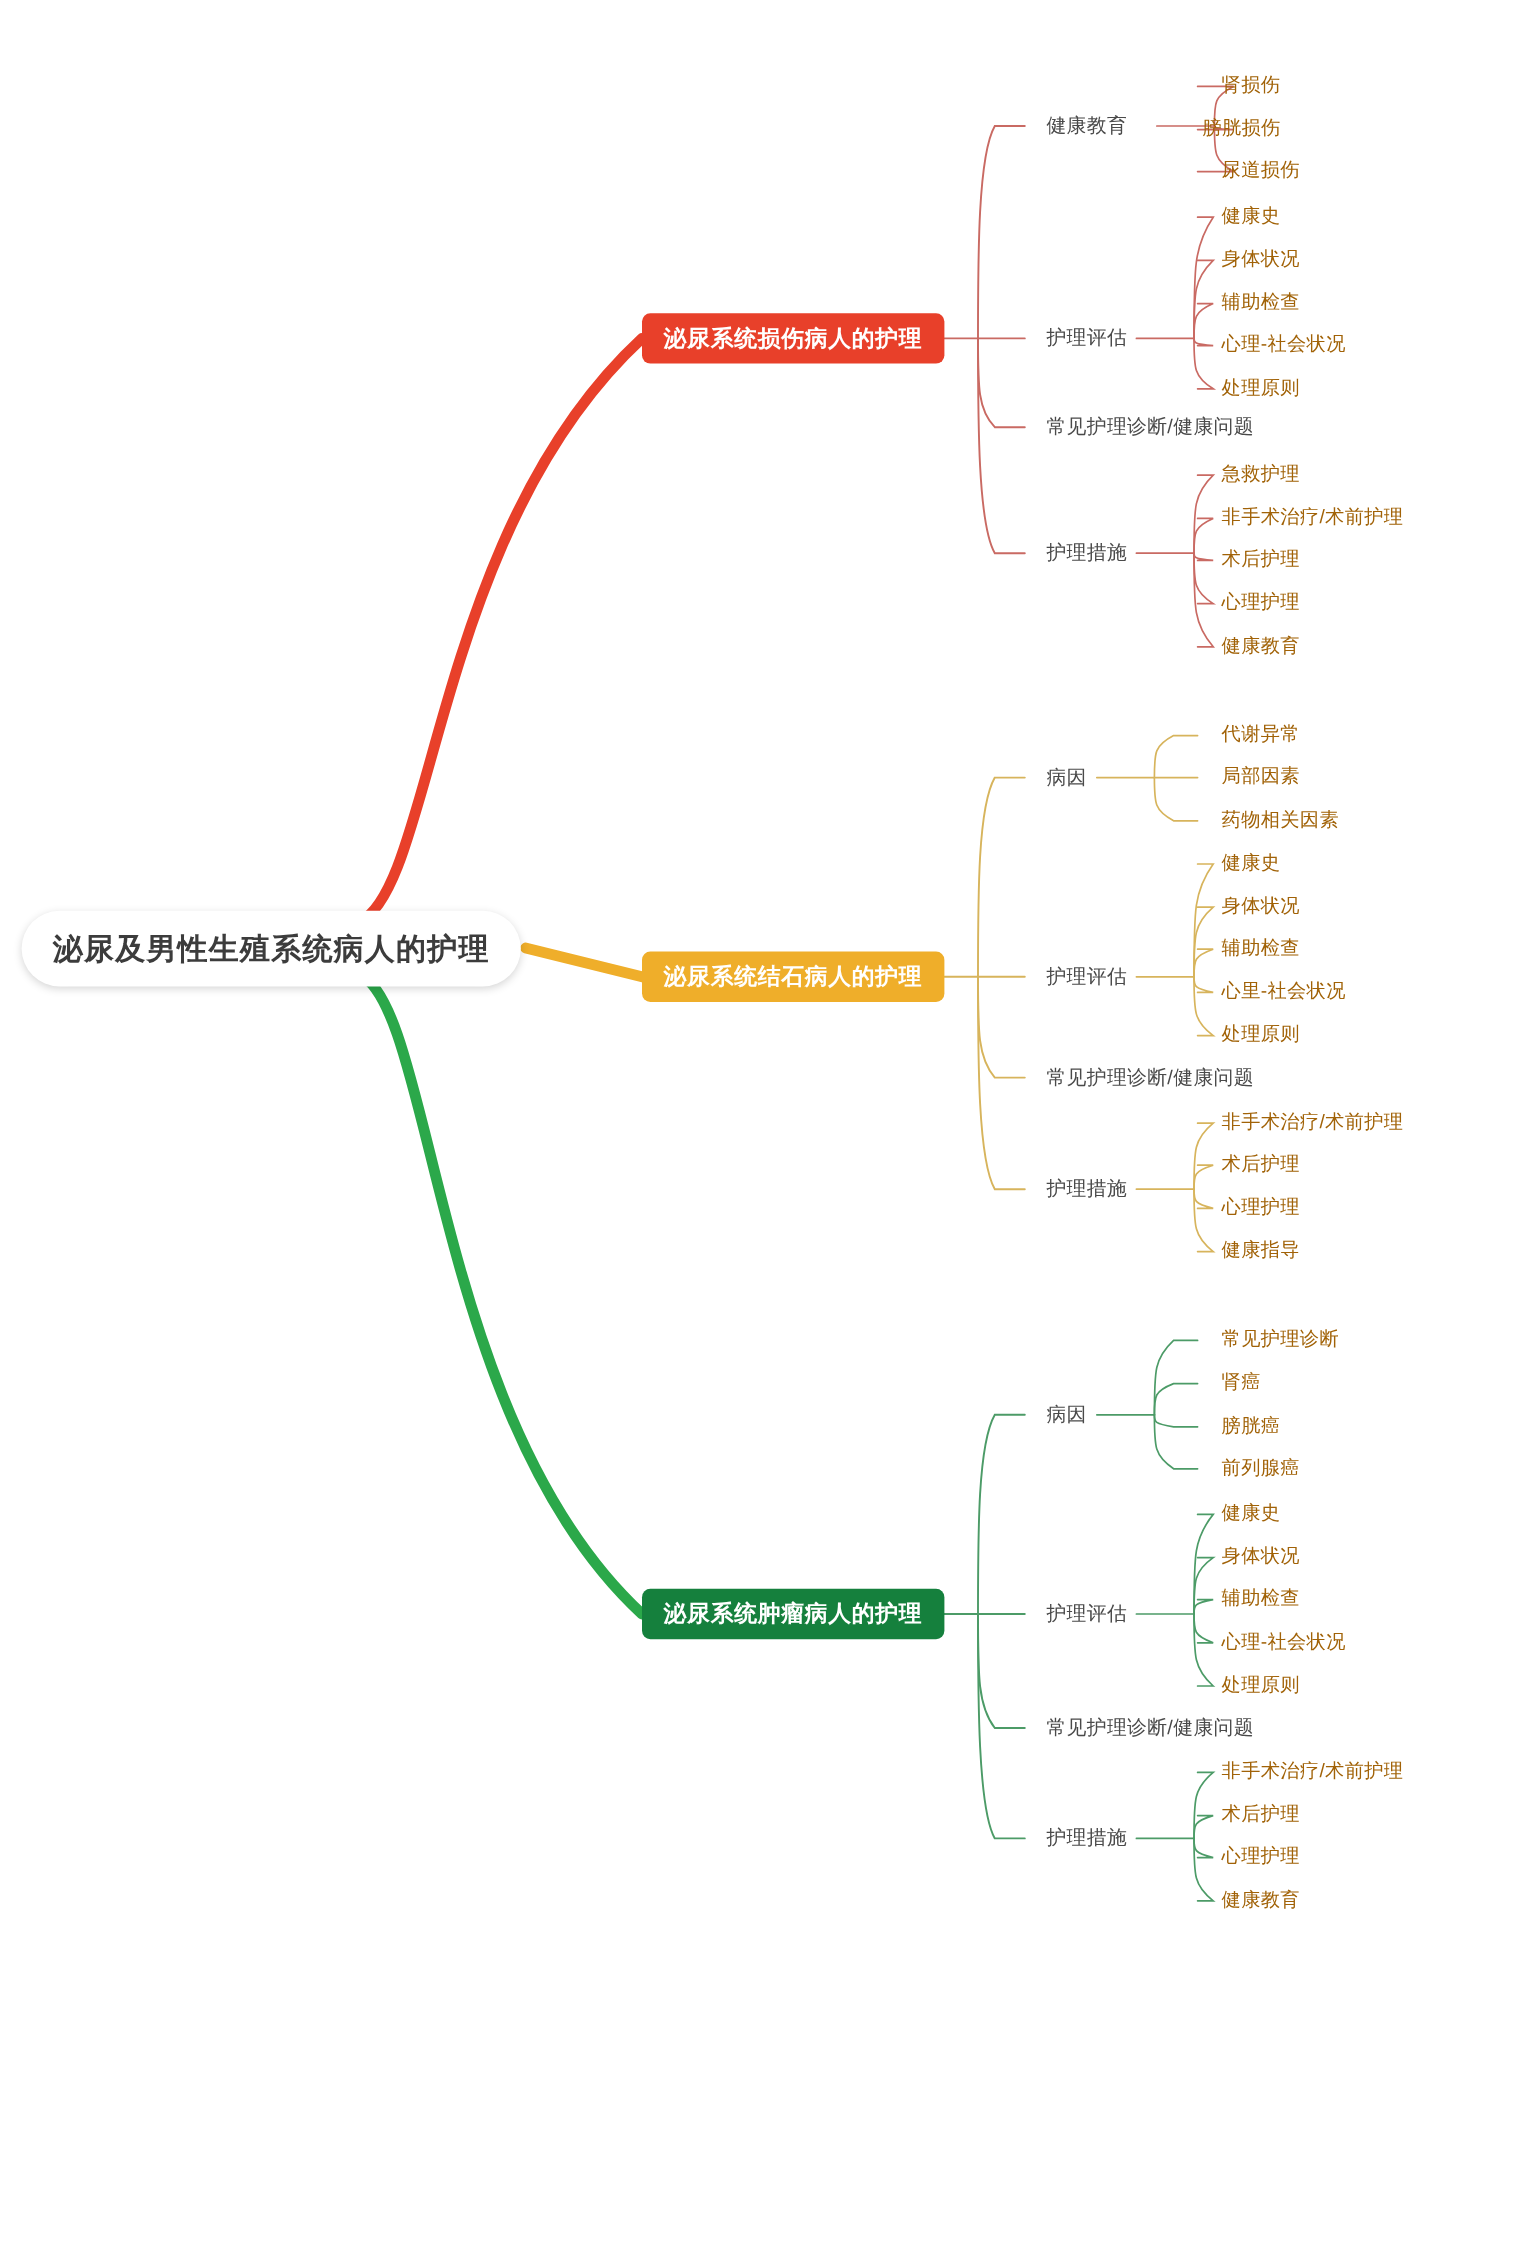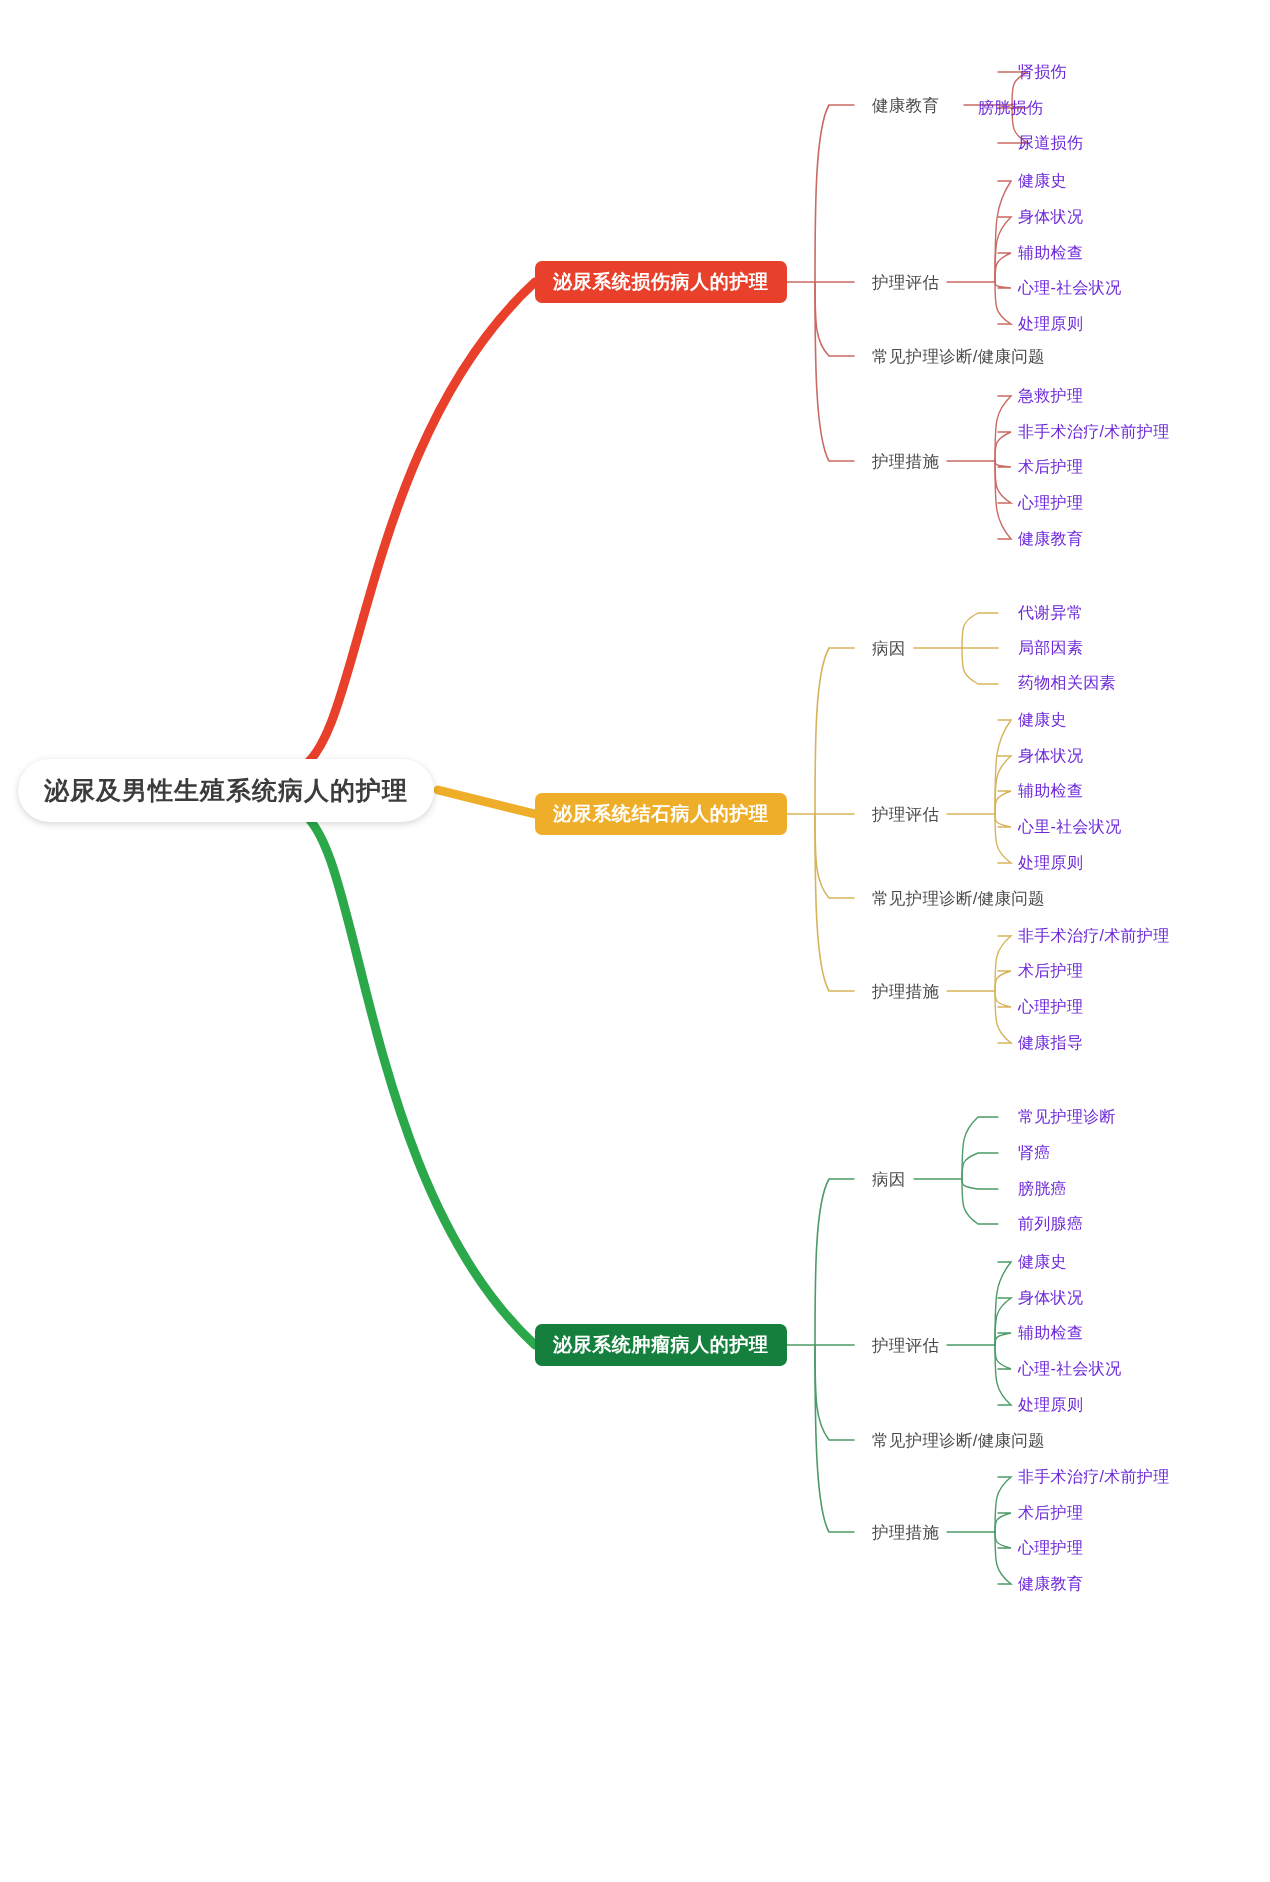--- a/index.html
+++ b/index.html
@@ -62,21 +62,21 @@
   }
   
   .topic-node {
     color: #4a4a4a;
     font-size: 16.5px;
     line-height: 1;
     letter-spacing: 0.3px;
   }
   
   .leaf-node {
-    color: #6d28d9;
+    color: #a16207;
     font-size: 16px;
     line-height: 1;
     letter-spacing: 0.3px;
   }
 </style>
 </head>
 <body>
 
 <div id="canvas">
   <svg id="edges" viewBox="0 0 1270 1882" xmlns="http://www.w3.org/2000/svg">
@@ -147,42 +147,42 @@
       <path d="M 995 1532 C 995 1563.2, 995 1571.52, 1011 1584 L 998 1584" fill="none" stroke="#4C9B67" stroke-width="1.4" stroke-linecap="round"></path>
     </svg>
 <div class="node branch-node" style="background: rgb(232, 64, 42); left: 535px; top: 261px;">
       <span>泌尿系统损伤病人的护理</span>
     </div>
     <div class="node root-node" style="left: 18px; top: 758.5px; height: 63px;">
       <span>泌尿及男性生殖系统病人的护理</span>
     </div>
     <div class="node topic-node" style="left: 872px; top: 96.5px;">健康教育</div>
     <div class="node leaf-node" style="left: 1018px; top: 64px;">肾损伤</div>
-    <div class="node leaf-node" style="left: 978px; top: 100px;">膀胱损伤</div>
+    <div class="node leaf-node" style="left: 1002px; top: 100px;">膀胱损伤</div>
     <div class="node leaf-node" style="left: 1018px; top: 135px;">尿道损伤</div>
     <div class="node topic-node" style="left: 872px; top: 273.5px;">护理评估</div>
     <div class="node leaf-node" style="left: 1018px; top: 173px;">健康史</div>
     <div class="node leaf-node" style="left: 1018px; top: 209px;">身体状况</div>
     <div class="node leaf-node" style="left: 1018px; top: 245px;">辅助检查</div>
     <div class="node leaf-node" style="left: 1018px; top: 280px;">心理-社会状况</div>
     <div class="node leaf-node" style="left: 1018px; top: 316px;">处理原则</div>
     <div class="node topic-node" style="left: 872px; top: 347.5px;">常见护理诊断/健康问题</div>
     <div class="node topic-node" style="left: 872px; top: 452.5px;">护理措施</div>
     <div class="node leaf-node" style="left: 1018px; top: 388px;">急救护理</div>
     <div class="node leaf-node" style="left: 1018px; top: 424px;">非手术治疗/术前护理</div>
     <div class="node leaf-node" style="left: 1018px; top: 459px;">术后护理</div>
     <div class="node leaf-node" style="left: 1018px; top: 495px;">心理护理</div>
     <div class="node leaf-node" style="left: 1018px; top: 531px;">健康教育</div>
     <div class="node branch-node" style="background: rgb(239, 174, 42); left: 535px; top: 793px;">
       <span>泌尿系统结石病人的护理</span>
     </div>
     <div class="node topic-node" style="left: 872px; top: 639.5px;">病因</div>
     <div class="node leaf-node" style="left: 1018px; top: 605px;">代谢异常</div>
     <div class="node leaf-node" style="left: 1018px; top: 640px;">局部因素</div>
-    <div class="node leaf-node" style="left: 1018px; top: 676px; font-family: Liberation Mono, monospace;">药物相关因素</div>
+    <div class="node leaf-node" style="left: 1018px; top: 676px;">药物相关因素</div>
     <div class="node topic-node" style="left: 872px; top: 805.5px;">护理评估</div>
     <div class="node leaf-node" style="left: 1018px; top: 712px;">健康史</div>
     <div class="node leaf-node" style="left: 1018px; top: 748px;">身体状况</div>
     <div class="node leaf-node" style="left: 1018px; top: 783px;">辅助检查</div>
     <div class="node leaf-node" style="left: 1018px; top: 819px;">心里-社会状况</div>
     <div class="node leaf-node" style="left: 1018px; top: 855px;">处理原则</div>
     <div class="node topic-node" style="left: 872px; top: 889.5px;">常见护理诊断/健康问题</div>
     <div class="node topic-node" style="left: 872px; top: 982.5px;">护理措施</div>
     <div class="node leaf-node" style="left: 1018px; top: 928px;">非手术治疗/术前护理</div>
     <div class="node leaf-node" style="left: 1018px; top: 963px;">术后护理</div>

